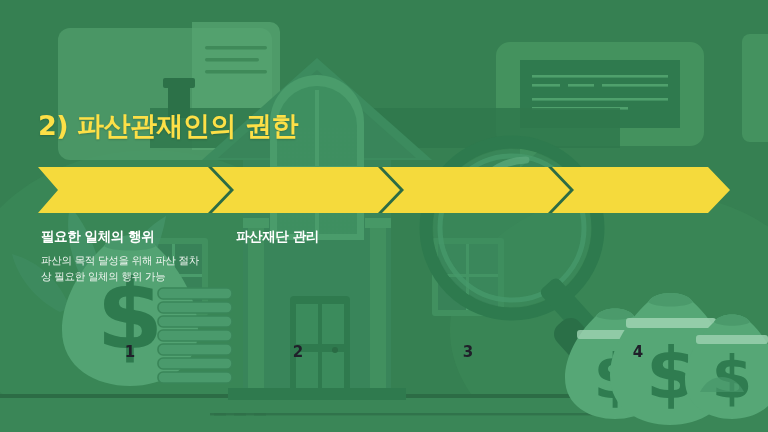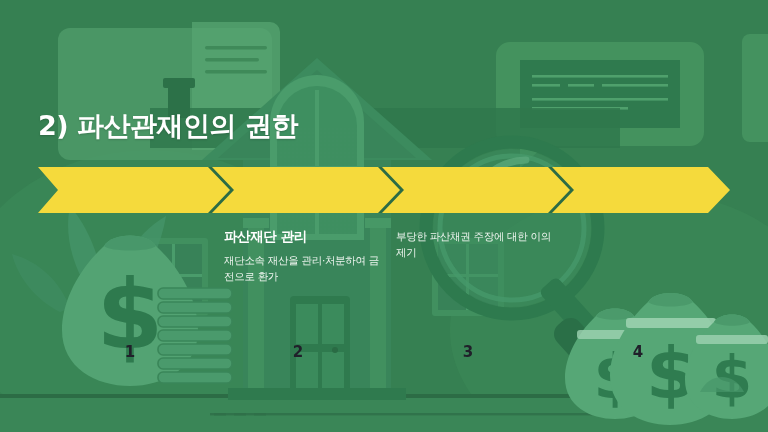--- a/index.html
+++ b/index.html
@@ -10,21 +10,21 @@
   }
   .slide{position:relative;width:768px;height:432px;overflow:hidden;background:#368052;}
 
   
   .bg{position:absolute;inset:0;overflow:hidden;}
   .bg svg{position:absolute;top:0;left:0;}
 
   
   .title{
     position:absolute;left:38px;top:108px;
-    font-size:27px;font-weight:bold;color:#ffffff;
+    font-size:27px;font-weight:bold;color:#fde047;
     letter-spacing:-0.5px;white-space:nowrap;
     text-shadow:0 1px 2px rgba(0,0,0,0.18);
   }
 
   
   .ribbon{position:absolute;left:0;top:167px;width:768px;height:46px;}
   .ribbon svg{position:absolute;top:0;left:0;}
   .num{
     position:absolute;top:176px;
     font-size:15px;font-weight:bold;color:#20202a;
@@ -32,21 +32,21 @@
   }
   .num.n1{left:100px;}
   .num.n2{left:268px;}
   .num.n3{left:438px;}
   .num.n4{left:608px;}
 
   
   .cols{position:absolute;left:0;top:228px;width:768px;height:120px;}
   .col{position:absolute;width:158px;}
   .col.c1{left:41px;}
-  .col.c2{left:224px;}
+  .col.c2{left:236px;}
   .col.c3{left:396px;}
   .col.c4{left:565px;}
   .col h3{
     margin:0 0 8px 0;
     font-size:13.5px;font-weight:bold;color:#ffffff;
     letter-spacing:-0.4px;line-height:1.2;white-space:nowrap;
   }
   .col p{
     margin:0;
     font-size:10.5px;color:#eef5ef;
@@ -224,26 +224,28 @@
     </svg>
 
     <div class="num n1">1</div>
     <div class="num n2">2</div>
     <div class="num n3">3</div>
     <div class="num n4">4</div>
   </div>
 
   <div class="cols">
 
+    <div class="col c1">
+      <h3>필요한 일체의 행위</h3>
+      <p>파산의 목적 달성을 위해 파산 절차상 필요한 일체의 행위 가능</p>
+    </div>
 
     <div class="col c2">
       <h3>파산재단 관리</h3>
-      <p>재단소속 재산을 관리·처분하여 금전으로 환가</p>
     </div>
 
     <div class="col c3">
-      <p>부당한 파산채권 주장에 대한 이의 제기</p>
     </div>
 
 
   </div>
 
 </div>
 
 </body></html>

